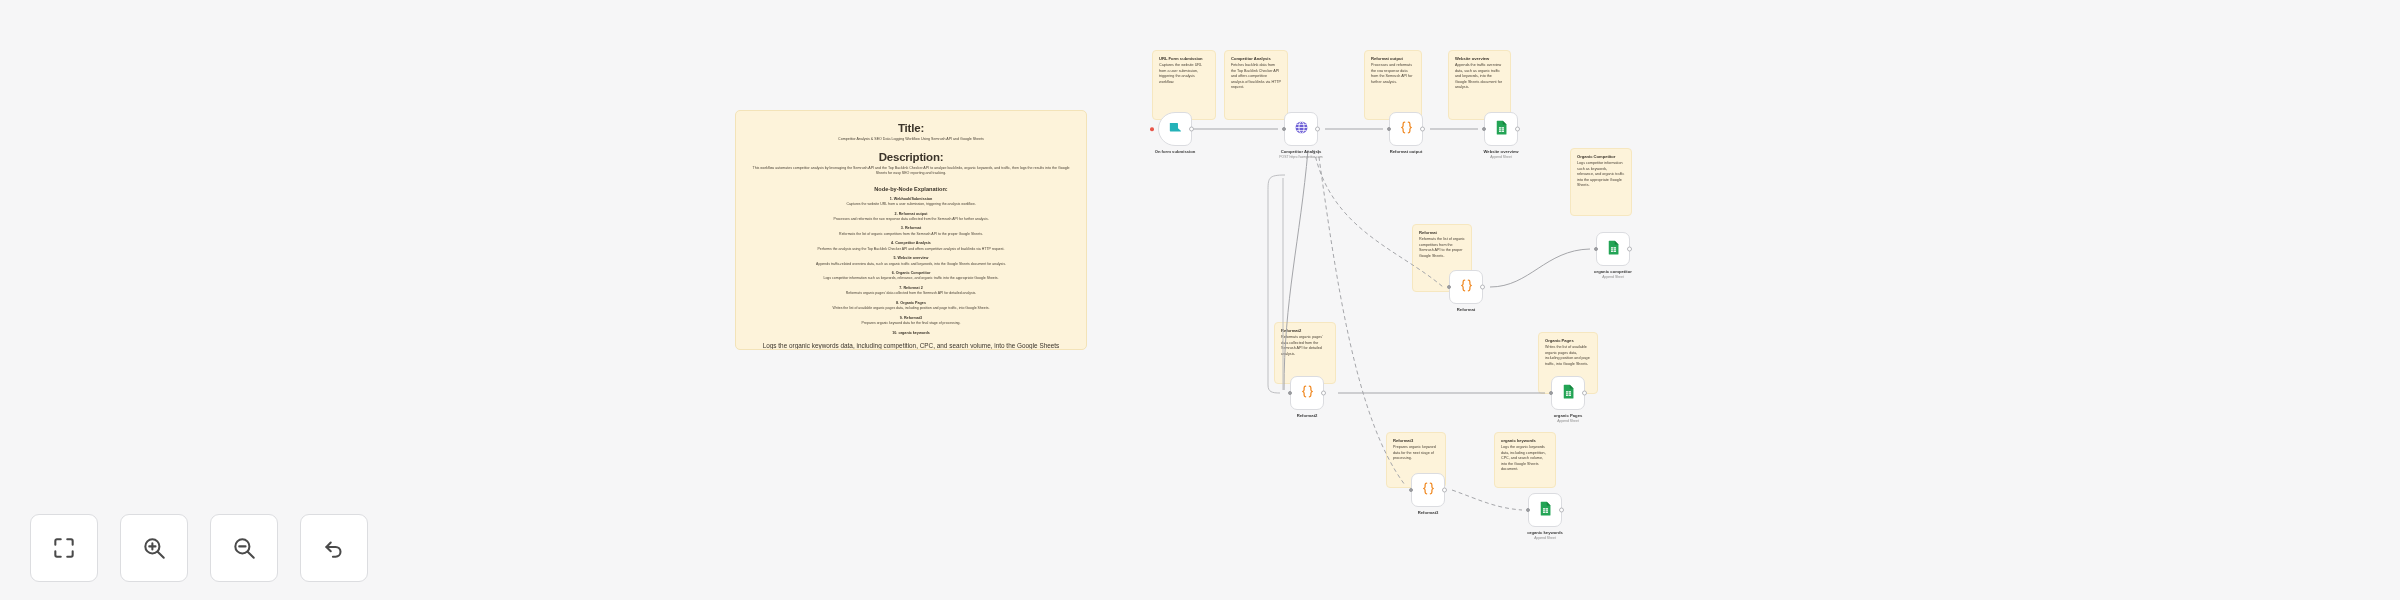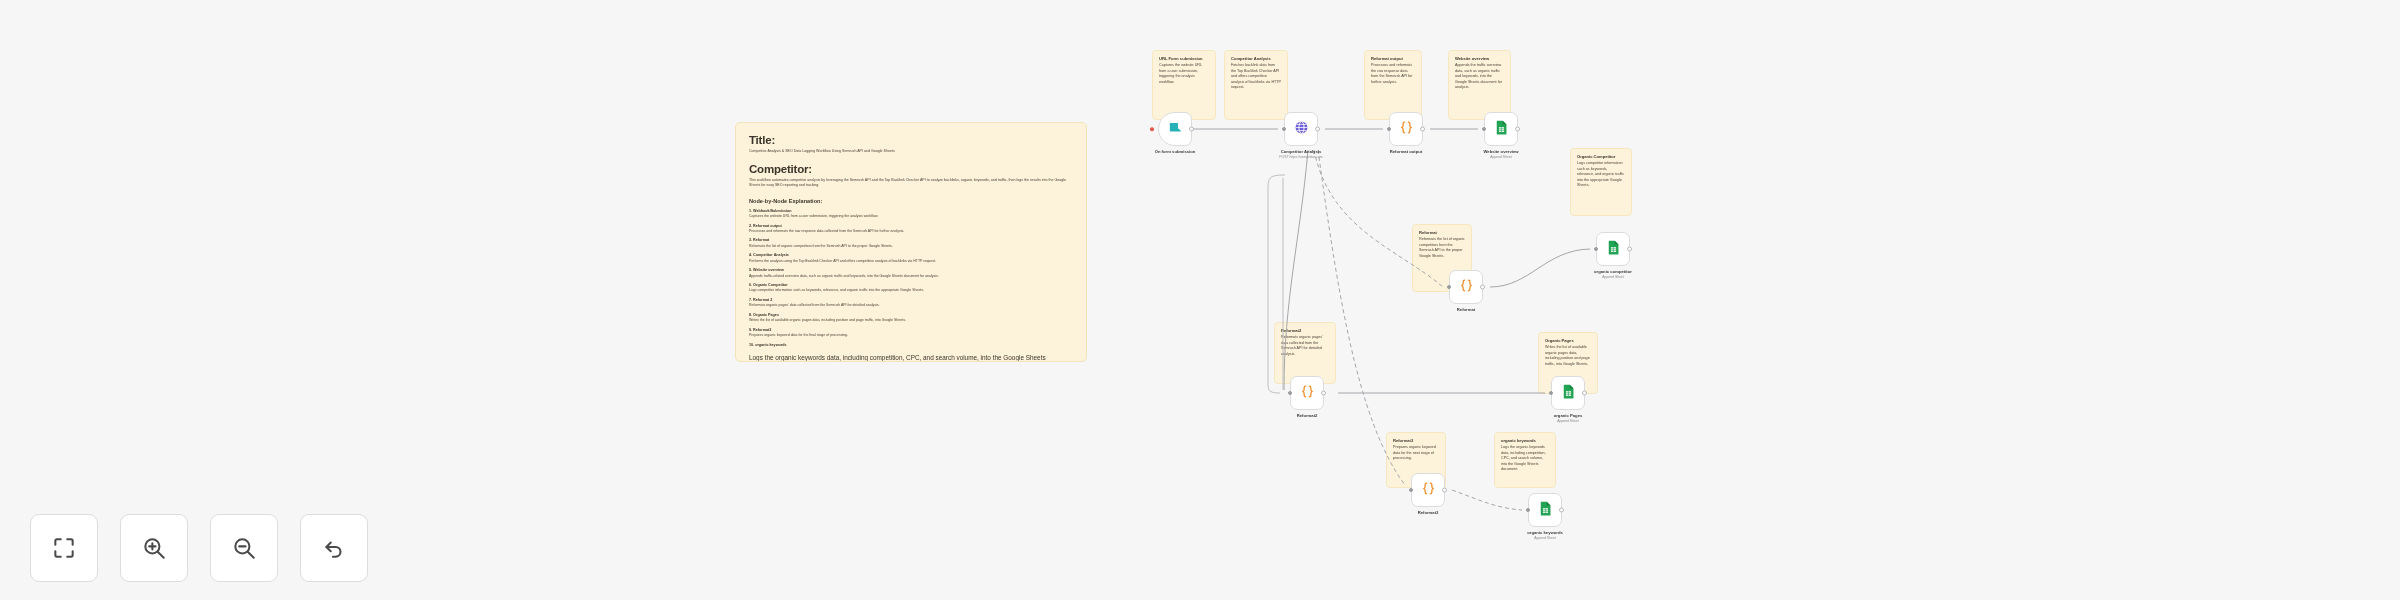--- a/index.html
+++ b/index.html
@@ -37,29 +37,30 @@
     align-items: center;
     justify-content: center;
     cursor: pointer;
   }
   .tool-btn svg { display: block; }
 
   
   .doc-panel {
     position: absolute;
     left: 735px;
-    top: 122px;
+    top: 110px;
     width: 352px;
     height: 240px;
     background: #fdf3da;
     border: 1px solid #f3e3b8;
     border-radius: 5px;
     padding: 11px 13px 10px 13px;
     overflow: hidden;
     color: #3b342a;
+    text-align: center;
   }
   .doc-h1 {
     font-size: 11.5px;
     font-weight: bold;
     margin: 0 0 3px 0;
     letter-spacing: -0.2px;
   }
   .doc-sub {
     font-size: 3.6px;
     line-height: 1.45;
@@ -254,21 +255,21 @@
           <path d="M5 11h8.5a4.5 4.5 0 0 1 0 9H11"></path>
         </svg>
       </span>
     </div>
   </div>
 
   <div class="doc-panel">
     <div class="doc-h1">Title:</div>
     <p class="doc-sub">Competitor Analysis &amp; SEO Data Logging Workflow Using Semrush API and Google Sheets</p>
 
-    <div class="doc-h1">Competitor:</div>
+    <div class="doc-h1">Description:</div>
     <p class="doc-sub">This workflow automates competitor analysis by leveraging the Semrush API and the Top Backlink Checker API to analyze backlinks, organic keywords, and traffic, then logs the results into the Google Sheets for easy SEO reporting and tracking.</p>
 
     <div class="doc-h2">Node-by-Node Explanation:</div>
 
     <div>
       <div class="doc-item">
         <div class="doc-item-title"><span>1.</span> <span>Webhook/Submission</span></div>
         <p class="doc-item-body">Captures the website URL from a user submission, triggering the analysis workflow.</p>
       </div>
       <div class="doc-item">

